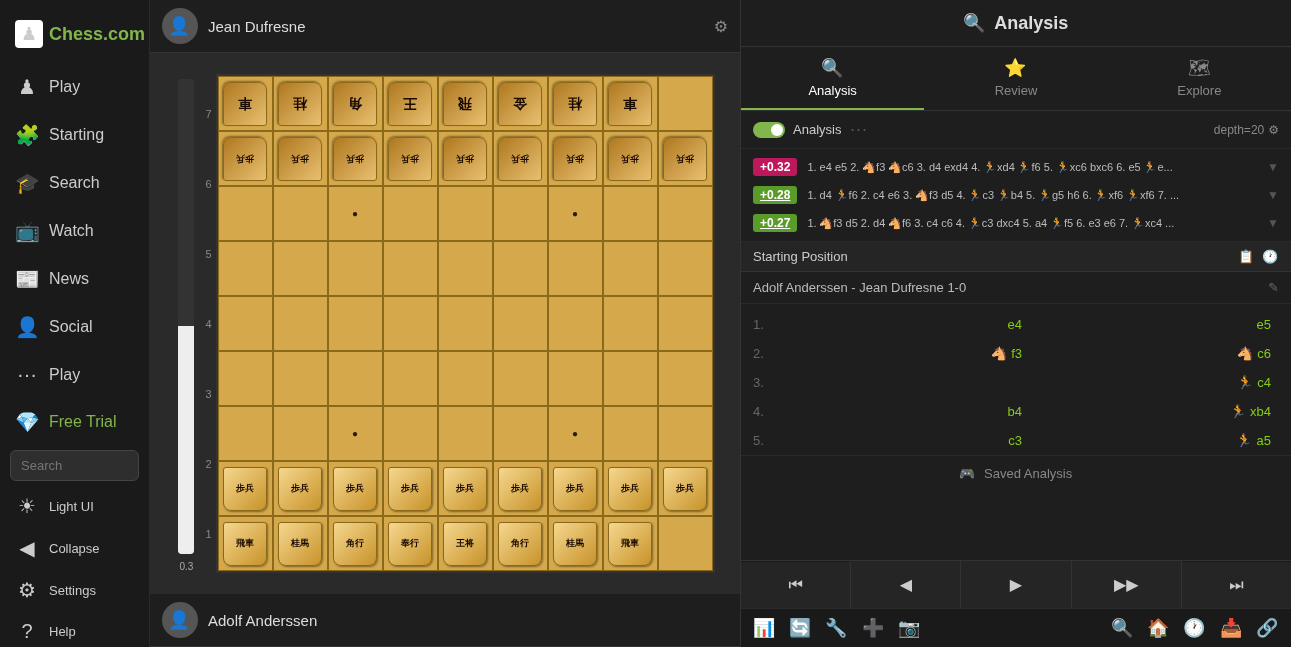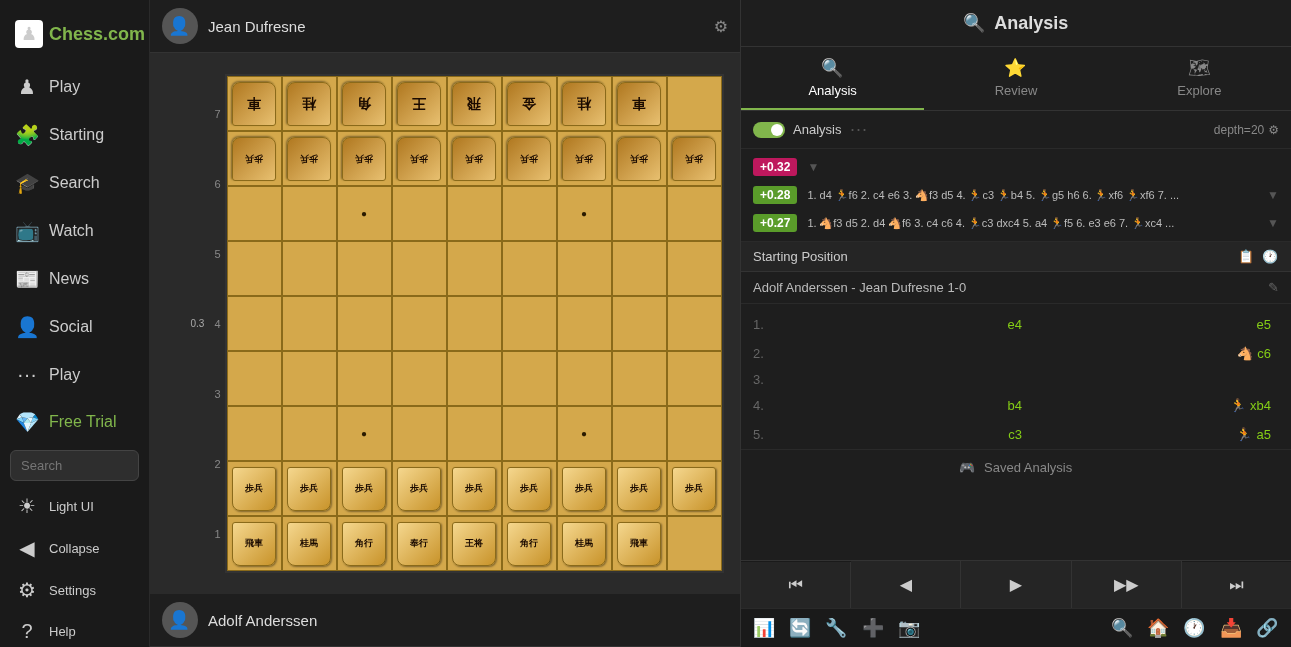--- a/index.html
+++ b/index.html
@@ -275,21 +275,21 @@
     .eval-badge {
       padding: 2px 7px;
       border-radius: 3px;
       font-size: 12px;
       font-weight: bold;
       color: #fff;
       min-width: 44px;
       text-align: center;
     }
     .eval-green { background: #be185d; }
-    .eval-yellow-green { background: #5a9c2a; }
+    .eval-yellow-green { background: #5a9c2a; text-decoration: underline; }
     .suggestion-moves { color: #bbb; font-size: 11px; white-space: nowrap; overflow: hidden; text-overflow: ellipsis; flex: 1; }
     .suggestion-arrow { color: #555; }
 
     .starting-pos-bar {
       display: flex;
       align-items: center;
       justify-content: space-between;
       padding: 7px 12px;
       background: #252525;
       border-bottom: 1px solid #333;
@@ -451,21 +451,21 @@
   <div class="board-area">
 
     <div class="player-bar">
       <div class="player-avatar">👤</div>
       <span class="player-name">Jean Dufresne</span>
       <button class="gear-btn">⚙</button>
     </div>
 
     <div class="board-wrapper">
 
-      <div style="display:flex;align-items:center;height:500px;margin-right:4px;">
+      <div style="display:flex;flex-direction:column;align-items:center;height:500px;margin-right:4px;">
         <div class="eval-bar" style="flex:1;width:16px;">
           <div class="eval-white" style="height:48%;"></div>
         </div>
         <div class="eval-label">0.3</div>
       </div>
 
       <div class="board-coords-left">
         <span>7</span>
         <span>6</span>
         <span>5</span>
@@ -665,20 +665,21 @@
       <span style="color:#555;cursor:pointer;font-size:18px;">···</span>
       <div class="depth-info">
         <span>depth=20</span>
         <span style="cursor:pointer;">⚙</span>
       </div>
     </div>
 
     <div class="analysis-suggestions">
       <div class="suggestion-row">
         <span class="eval-badge eval-green">+0.32</span>
+        <span class="suggestion-moves">1. e4 e5 2. 🐴f3 🐴c6 3. d4 exd4 4. 🏃xd4 🏃f6 5. 🏃xc6 bxc6 6. e5 🏃e...</span>
         <span class="suggestion-arrow">▼</span>
       </div>
       <div class="suggestion-row">
         <span class="eval-badge eval-yellow-green">+0.28</span>
         <span class="suggestion-moves">1. d4 🏃f6 2. c4 e6 3. 🐴f3 d5 4. 🏃c3 🏃b4 5. 🏃g5 h6 6. 🏃xf6 🏃xf6 7. ...</span>
         <span class="suggestion-arrow">▼</span>
       </div>
       <div class="suggestion-row">
         <span class="eval-badge eval-yellow-green">+0.27</span>
         <span class="suggestion-moves">1. 🐴f3 d5 2. d4 🐴f6 3. c4 c6 4. 🏃c3 dxc4 5. a4 🏃f5 6. e3 e6 7. 🏃xc4 ...</span>
@@ -705,25 +706,31 @@
         <div class="move-cell">
           <span>e4</span>
         </div>
         <div class="move-cell">
           <span>e5</span>
         </div>
       </div>
       <div class="move-row">
         <span class="move-num">2.</span>
         <div class="move-cell">
+          <span>🐴 f3</span>
+        </div>
+        <div class="move-cell">
           <span>🐴 c6</span>
         </div>
       </div>
       <div class="move-row">
         <span class="move-num">3.</span>
+        <div class="move-cell">
+          <span>🏃 c4</span>
+        </div>
       </div>
       <div class="move-row">
         <span class="move-num">4.</span>
         <div class="move-cell">
           <span>b4</span>
         </div>
         <div class="move-cell">
           <span>🏃 xb4</span>
         </div>
       </div>

